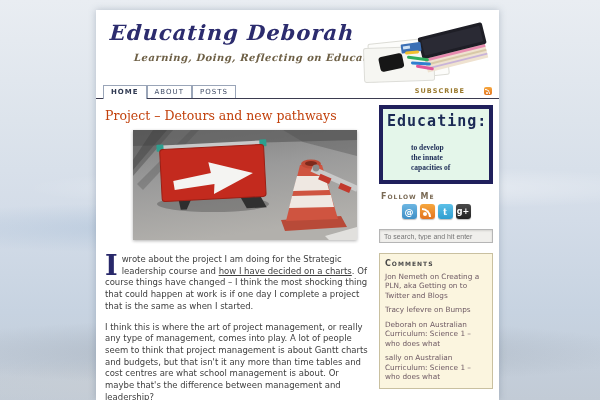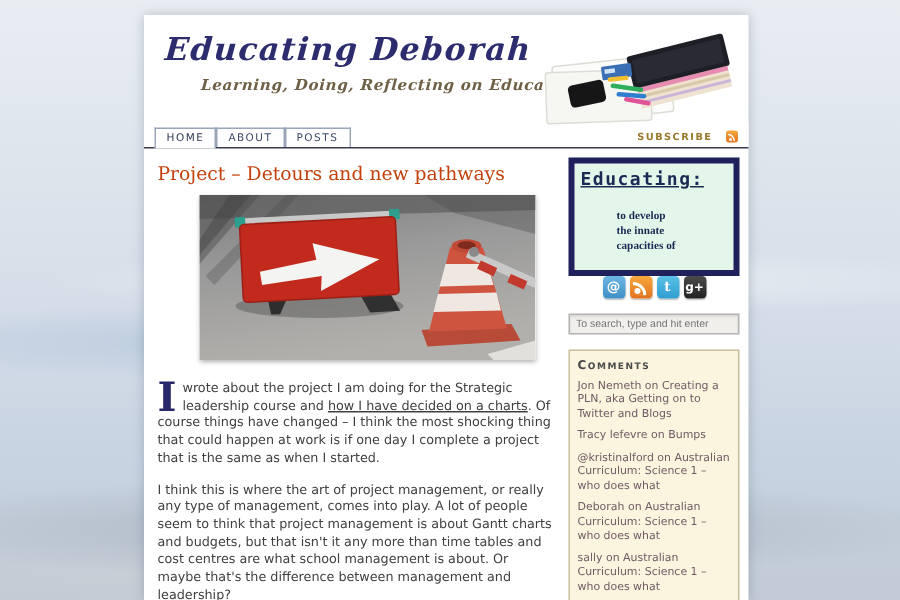--- a/index.html
+++ b/index.html
@@ -20,44 +20,44 @@
     font-family:"DejaVu Serif",serif;font-style:italic;font-weight:bold;
     font-size:21px;color:#2c2c6e;letter-spacing:1px;transform:skewX(-4deg);}
   .site-tagline{position:absolute;left:38px;top:42px;margin:0;
     font-family:"DejaVu Serif",serif;font-style:italic;font-weight:bold;
     font-size:10px;color:#6e6046;letter-spacing:.5px;transform:skewX(-4deg);}
   .header-art{position:absolute;right:3px;top:2px;width:135px;height:72px;}
   
   .navbar{display:flex;align-items:flex-end;height:16px;padding:0 7px;border-bottom:1px solid #3b3b4f;background:#fff;}
   .nav-tab{font-size:7px;letter-spacing:1px;font-variant:small-caps;text-transform:uppercase;
     color:#3f4b66;border:1px solid #9aa5b8;border-bottom:none;padding:2px 7px 2px 7px;background:#fff;cursor:pointer;}
-  .nav-tab.active{font-weight:normal;position:relative;top:1px;padding-bottom:3px;color:#2e3850;}
+  .nav-tab.active{font-weight:bold;position:relative;top:1px;padding-bottom:3px;color:#2e3850;}
   .nav-spacer{flex:1;}
-  .subscribe{display:flex;align-items:center;gap:9px;padding-bottom:3px;cursor:pointer;}
+  .subscribe{display:flex;align-items:center;gap:19px;padding-bottom:3px;cursor:pointer;}
   .subscribe span{font-size:6.5px;letter-spacing:1px;text-transform:uppercase;color:#9a7a2e;font-weight:bold;}
   .mini-rss{width:8px;height:8px;border-radius:2px;background:linear-gradient(180deg,#f6a73e,#e2731f);position:relative;}
   .mini-rss:after{content:"";position:absolute;left:1.5px;bottom:1.5px;width:2px;height:2px;border-radius:50%;background:#fff;}
   .mini-rss:before{content:"";position:absolute;left:1px;bottom:1px;width:4px;height:4px;
     border:1px solid #fff;border-left:none;border-bottom:none;border-radius:0 6px 0 0;}
   
   .columns{display:flex;gap:9px;padding:6px 6px 0 9px;}
   .main-col{width:265px;}
   .side-col{width:114px;}
   
   .post-title{margin:3px 0 7px 0;font-family:"DejaVu Serif",serif;font-weight:normal;
     font-size:12.5px;color:#c2410c;}
   .post-figure{width:224px;height:110px;margin:0 0 10px 28px;box-shadow:0 1px 3px rgba(0,0,0,.3);}
   .post-body{font-size:8.5px;line-height:1.38;color:#404040;}
   .post-body p{margin:0 0 9px 0;}
   .dropcap{float:left;font-family:"DejaVu Serif",serif;font-weight:bold;color:#28286a;
     font-size:27px;line-height:22px;margin:1px 4px 0 0;}
   .body-link{color:#404040;text-decoration:underline;cursor:pointer;}
   
   .edu-widget{border:4px solid #20205c;background:#e4f6ea;height:79px;padding:3px 4px;box-sizing:border-box;}
-  .edu-heading{font-family:"DejaVu Sans Mono",monospace;font-weight:bold;font-size:12px;color:#1b2a55;letter-spacing:1px;text-decoration:underline;}
+  .edu-heading{font-family:"DejaVu Sans Mono",monospace;font-weight:bold;font-size:15px;color:#1b2a55;letter-spacing:1px;}
   .edu-body{font-family:Liberation Serif, serif;font-weight:bold;font-size:7.5px;color:#1b2a55;
     margin:13px 0 0 24px;width:64px;line-height:1.35;white-space:pre-line;}
   .side-heading{font-size:8px;font-weight:bold;font-variant:small-caps;letter-spacing:1px;color:#7a6a55;margin:8px 0 3px 2px;}
   .social-row{display:flex;justify-content:center;gap:3px;}
   .s-icon{width:15px;height:15px;border-radius:3px;display:flex;align-items:center;justify-content:center;
     color:#fff;font-size:9px;font-weight:bold;cursor:pointer;box-shadow:0 1px 1px rgba(0,0,0,.25);}
   .s-email{background:linear-gradient(180deg,#6cb6e2,#3f8fc6);}
   .s-rss{background:linear-gradient(180deg,#f6a73e,#e2731f);position:relative;}
   .s-rss i{position:absolute;left:3px;bottom:3px;width:4px;height:4px;border-radius:50%;background:#fff;}
   .s-rss b{position:absolute;left:2px;bottom:2px;width:7px;height:7px;border:2px solid #fff;
@@ -173,37 +173,37 @@
       </div>
 
       <div class="side-col">
         <div class="edu-widget">
           <div class="edu-heading">Educating:</div>
           <div class="edu-body">to develop
 the innate
 capacities of</div>
         </div>
 
+        <div class="side-heading">Follow Me</div>
         <div class="social-row">
           <div class="s-icon s-email">@</div>
           <div class="s-icon s-rss">
               <b></b>
               <i></i>
             </div>
           <div class="s-icon s-twitter">t</div>
           <div class="s-icon s-gplus">g+</div>
         </div>
 
         <input class="search-input" type="text" placeholder="To search, type and hit enter" style="">
 
         <div class="comments-box">
           <div class="comments-heading">Comments</div>
           <div class="comment-item">Jon Nemeth on Creating a PLN, aka Getting on to Twitter and Blogs</div>
           <div class="comment-item">Tracy lefevre on Bumps</div>
-          <div class="comment-item">@kristinalford on Australian Curriculum: Science 1 – who does what</div>
           <div class="comment-item">Deborah on Australian Curriculum: Science 1 – who does what</div>
           <div class="comment-item">sally on Australian Curriculum: Science 1 – who does what</div>
         </div>
 
         
       </div>
 
     </div>
   </div>
 </div>

